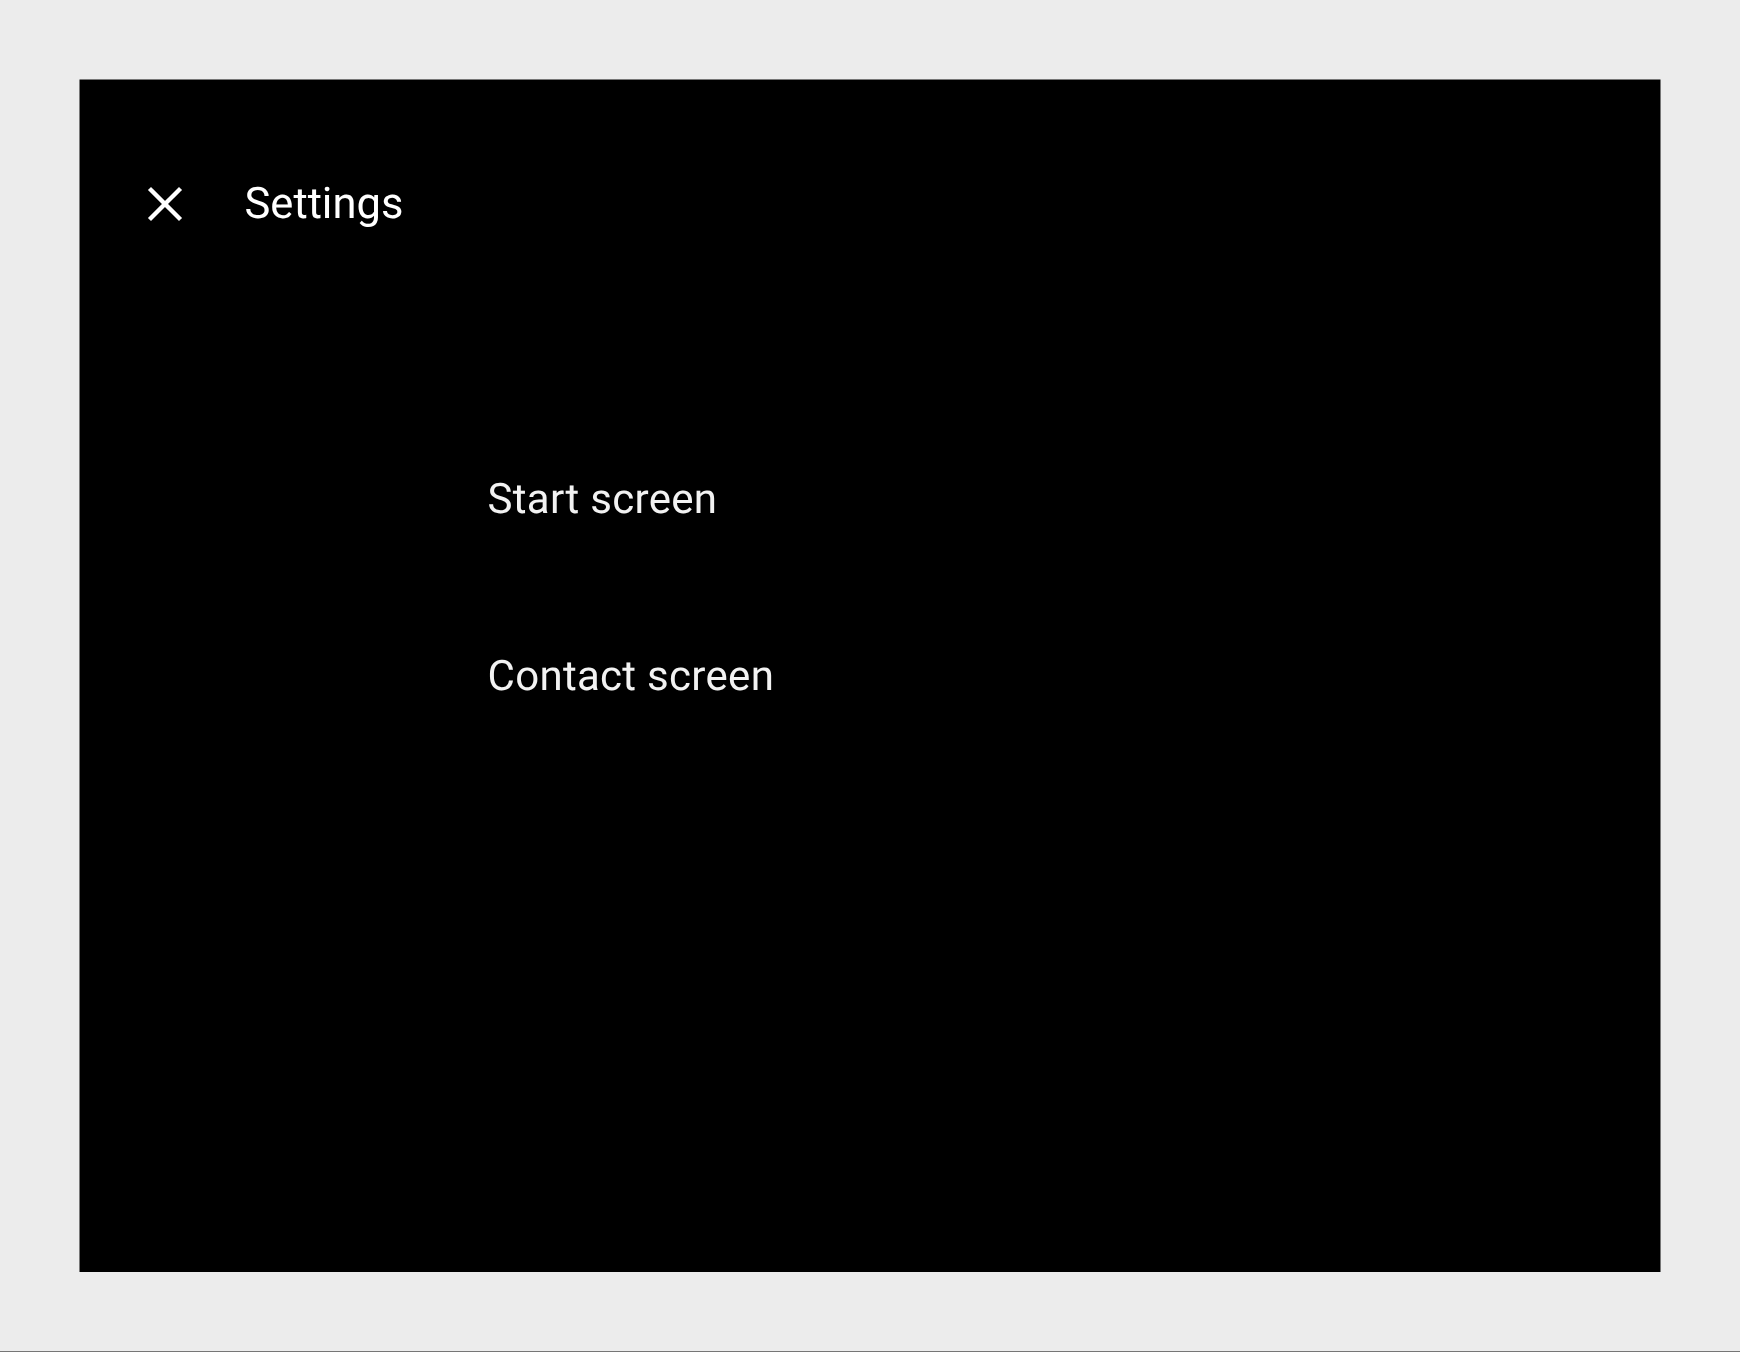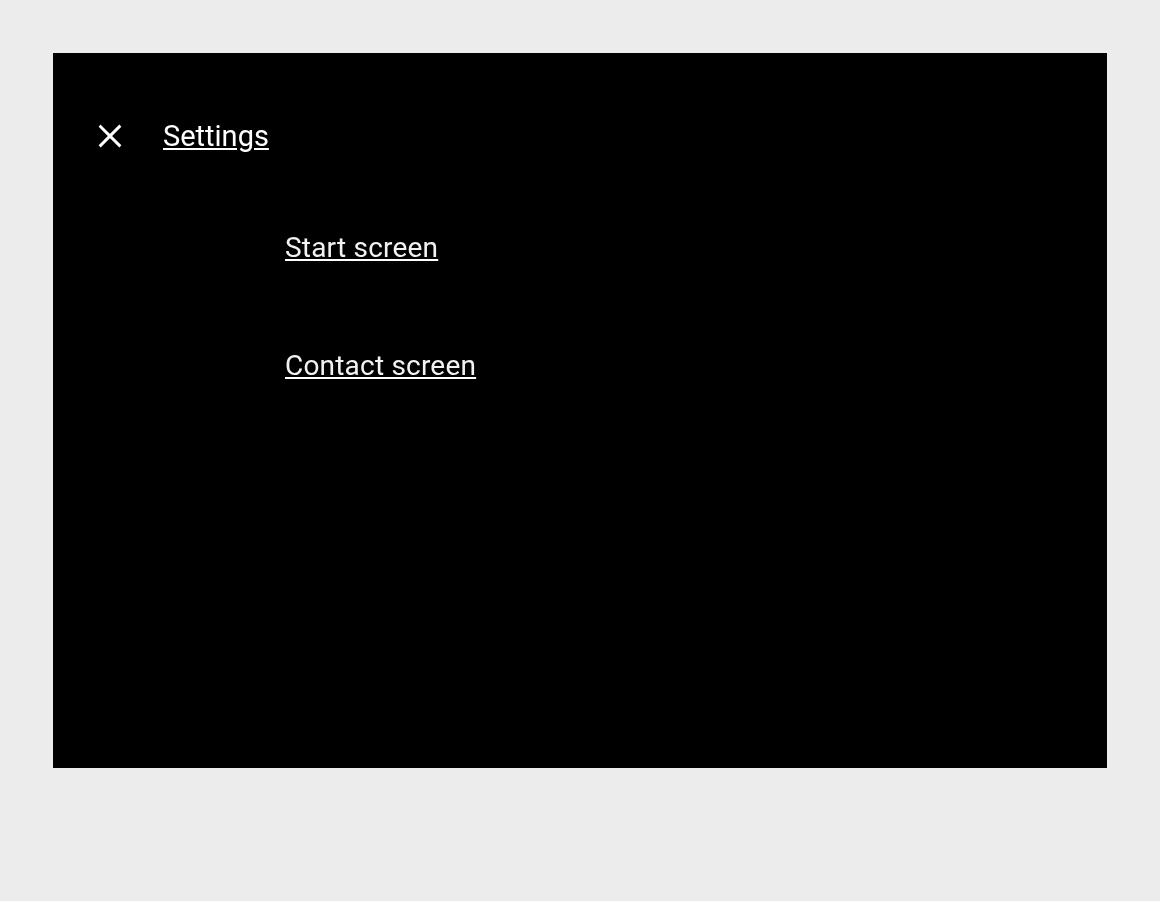--- a/index.html
+++ b/index.html
@@ -12,24 +12,23 @@
       width: 1160px;
       height: 901px;
       font-family: Roboto, "Helvetica Neue", Arial, sans-serif;
       position: relative;
     }
     .panel {
       position: absolute;
       left: 53px;
       top: 53px;
       width: 1054px;
-      height: 715px;
+      height: 795px;
       background: #000000;
       color: #ffffff;
-      text-decoration: underline;
     }
     .header {
       display: flex;
       align-items: center;
       padding-top: 62px;
       padding-left: 36px;
     }
     .close-btn {
       width: 42px;
       height: 42px;
@@ -52,22 +51,23 @@
       margin-left: 32px;
       color: #ffffff;
     }
     .list {
       padding-top: 74px;
     }
     .list-item {
       padding-left: 232px;
       height: 118px;
       display: flex;
-      align-items: flex-start;
+      align-items: flex-end;
       cursor: pointer;
+      margin-left: 40px;
     }
     .item-label {
       font-size: 28px;
       font-weight: 400;
       color: #f2f2f2;
       letter-spacing: 0.2px;
     }
   </style>
 </head>
 <body>

